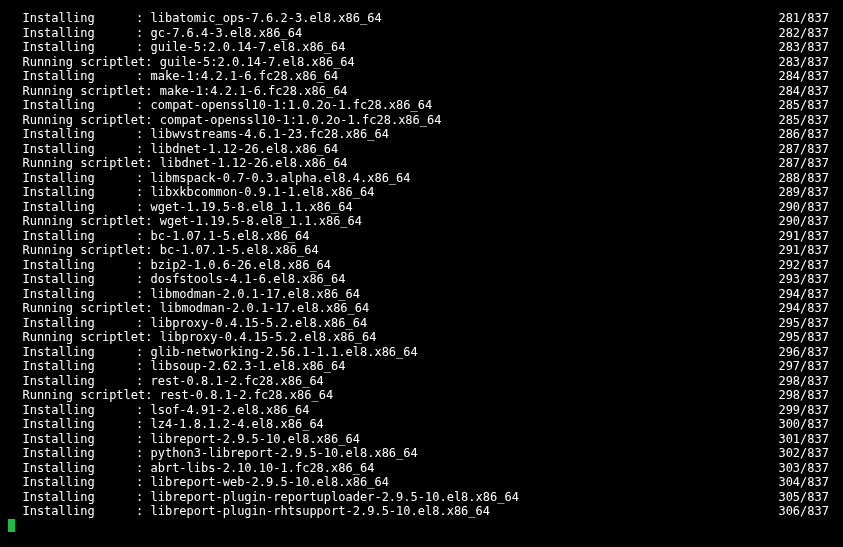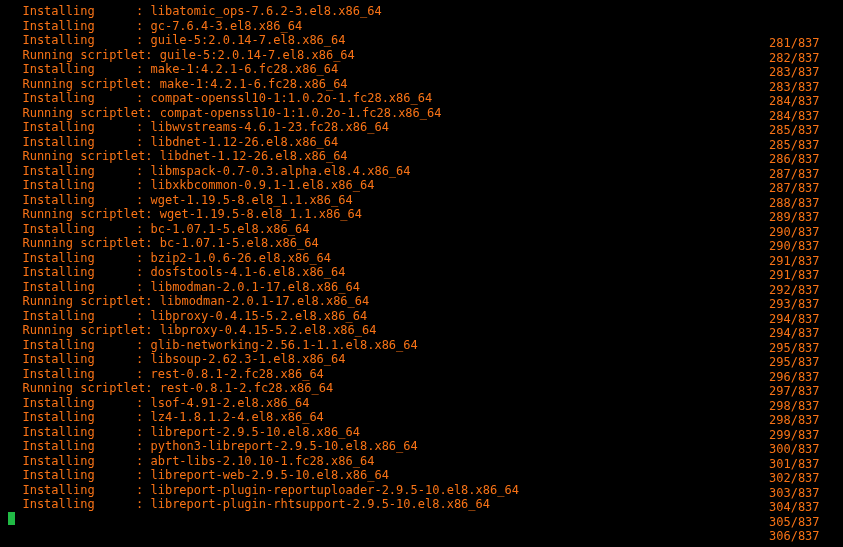--- a/index.html
+++ b/index.html
@@ -7,22 +7,22 @@
     padding: 0;
     background: #000000;
     width: 843px;
     height: 547px;
     overflow: hidden;
   }
   .terminal {
     font-family: "DejaVu Sans Mono", "Liberation Mono", "Consolas", monospace;
     font-size: 12px;
     line-height: 14.5px;
-    color: #f97316;
-    padding: 4px 8px;
+    color: #ffffff;
+    padding: 11px 8px;
     box-sizing: border-box;
     width: 100%;
     white-space: pre;
   }
   .row {
     display: flex;
     justify-content: space-between;
     height: 14.5px;
   }
   .left {
@@ -31,22 +31,22 @@
   .action {
     min-width: 128px; 
   }
   .sep {
     min-width: 14px;
   }
   .pkg {
   }
   .counter {
     padding-right: 6px;
+    text-align: right;
     min-width: 60px;
-    margin-top: 32px;
   }
   .cursor {
     display: inline-block;
     width: 7px;
     height: 13px;
     background: #21ba45;
     vertical-align: bottom;
   }
 </style>
 </head>

